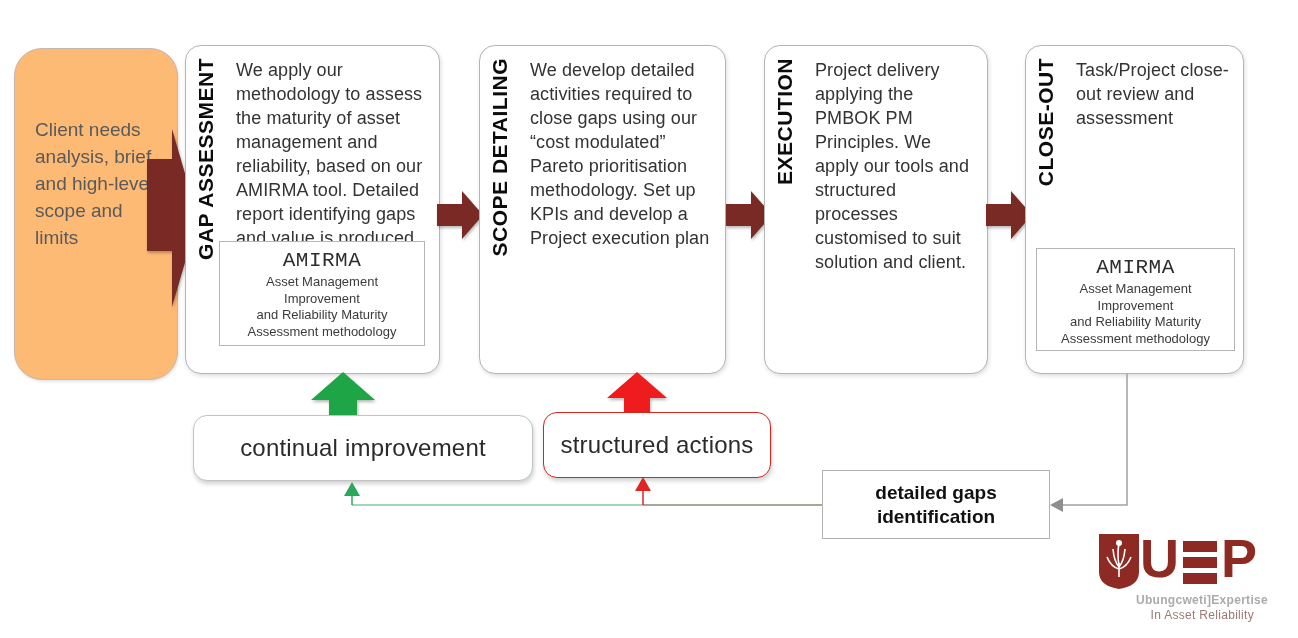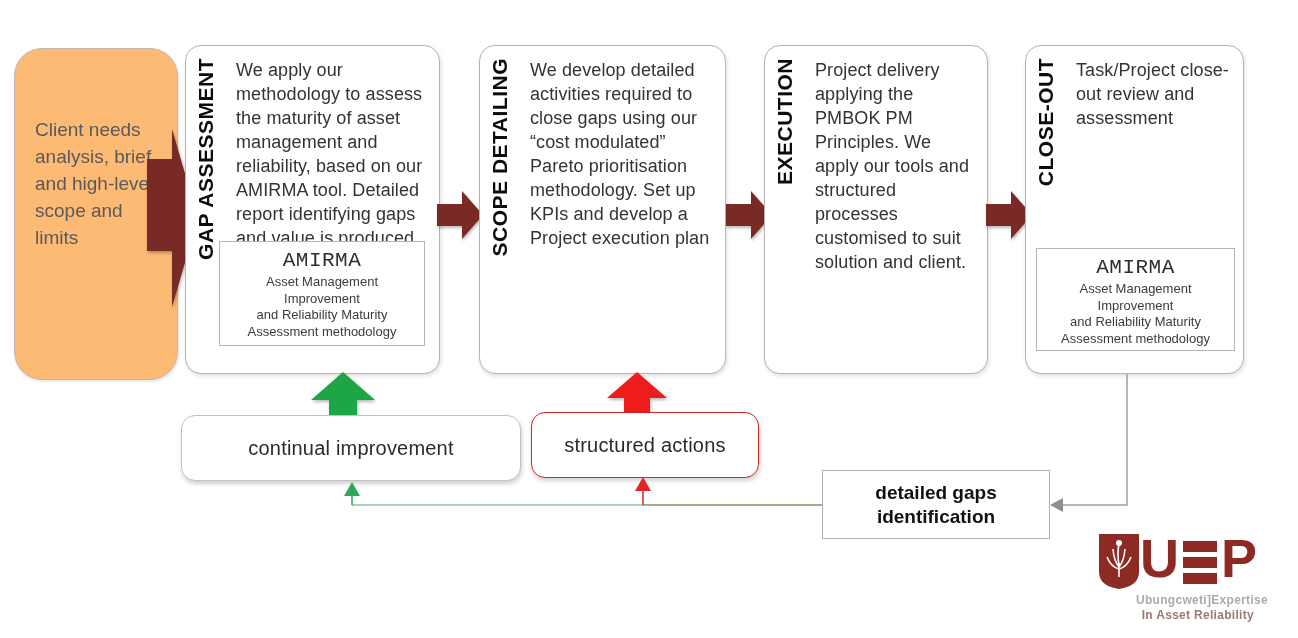--- a/index.html
+++ b/index.html
@@ -48,40 +48,40 @@
   #stage-3 .amirma-box{left:10px;top:202px;width:197px;height:101px;}
   .amirma-title{font-size:21px;color:#2e2e2e;margin-top:7px;letter-spacing:0.5px;font-family:Liberation Mono, monospace;}
   .amirma-sub{font-size:13px;color:#3c3c3c;line-height:1.28;white-space:pre-line;margin-top:2px;}
   
   .block-arrow{filter:drop-shadow(1px 2px 1.5px rgba(0,0,0,0.28));}
   
   .feedback-box{
     background:#fff;border-radius:14px;text-align:center;
     box-shadow:1px 3px 4px rgba(0,0,0,0.18);
     display:flex;align-items:center;justify-content:center;
-    font-size:20px;color:#2b2b2b;letter-spacing:0.2px;
+    font-size:24px;color:#2b2b2b;letter-spacing:0.2px;margin-left:12px;
   }
   .continual-box{left:181px;top:415px;width:338px;height:64px;border:1px solid #c2c2c2;}
   .corrective-box{left:531px;top:412px;width:226px;height:64px;border:1.6px solid var(--red-border);}
   .gaps-box{
     left:822px;top:470px;width:226px;height:67px;
     background:#fff;border:1px solid #b3b3b3;border-radius:0;
     display:flex;align-items:center;justify-content:center;text-align:center;
   }
   .gaps-text{font-size:19px;font-weight:700;color:#111;line-height:1.25;white-space:pre-line;}
   
   #connectors{left:0;top:0;pointer-events:none;}
   
   .logo{left:1098px;top:533px;width:180px;height:90px;}
   .logo-row{display:flex;align-items:flex-start;}
   .logo-letter{font-weight:900;font-size:54px;line-height:0.95;color:var(--logo-maroon);letter-spacing:-2px;}
   .logo-ebars{display:flex;flex-direction:column;gap:5px;margin:8px 4px 0 6px;}
   .logo-ebars div{width:34px;height:11px;background:var(--logo-maroon);}
   .logo-tag1{position:absolute;right:10px;top:60px;font-size:12px;font-weight:700;color:#ababab;letter-spacing:0.3px;text-align:right;}
-  .logo-tag2{position:absolute;right:24px;top:75px;font-size:12px;font-weight:700;color:#9c7a74;letter-spacing:0.3px;}
+  .logo-tag2{position:absolute;right:24px;top:75px;font-size:12px;font-weight:400;color:#9c7a74;letter-spacing:0.3px;}
 </style>
 </head>
 <body>
 
 <div id="canvas">
 
   <div class="abs client-box">
     <div class="client-text">Client needs analysis, brief and high-level scope and limits</div>
   </div>
 

